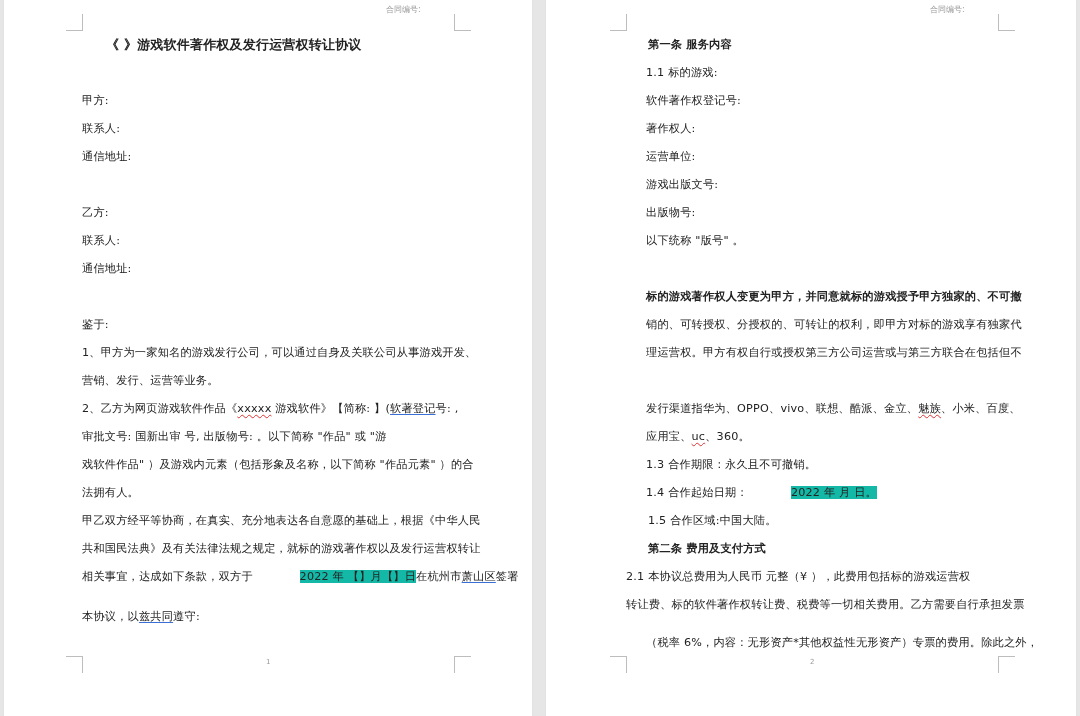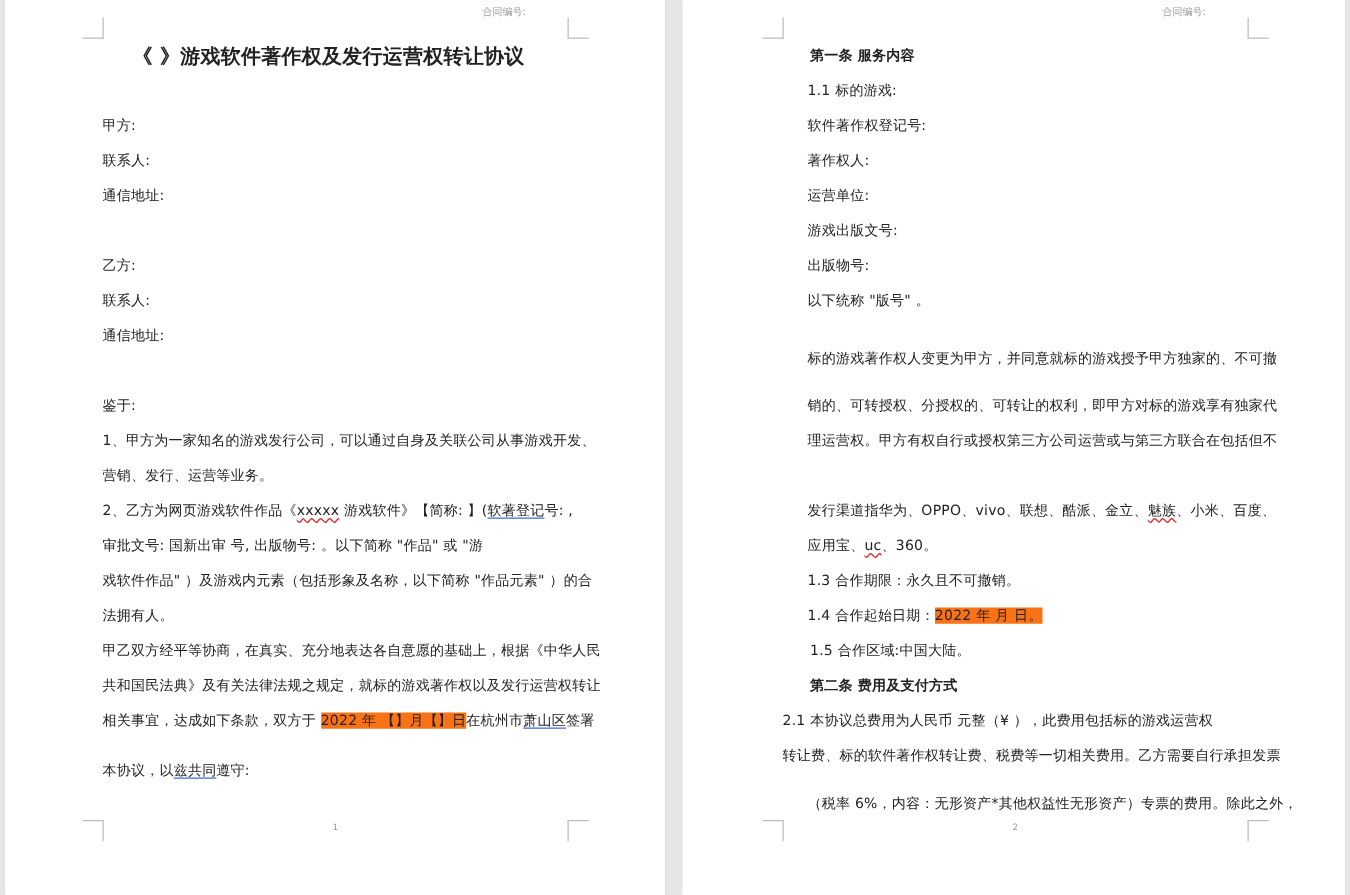--- a/index.html
+++ b/index.html
@@ -22,24 +22,24 @@
   .c-tl { border-right-width:1px; border-bottom-width:1px; }
   .c-tr { border-left-width:1px; border-bottom-width:1px; }
   .c-bl { border-right-width:1px; border-top-width:1px; }
   .c-br { border-left-width:1px; border-top-width:1px; }
   .page-num { position:absolute; font-size:7px; color:#999; }
   .line {
     position:absolute; font-size:11.2px; line-height:14px; white-space:nowrap;
     letter-spacing:0.2px;
   }
   .bold { font-weight:bold; }
-  .hl { background:#f97316; }
+  .hl { background:#14b8a6;margin-left:43px; }
   .wavy { text-decoration:underline wavy #d33; text-decoration-thickness:1px; text-underline-offset:2px; }
   .blueu { text-decoration:underline; text-decoration-color:#3b6fd6; text-underline-offset:2px; }
-  .title { font-size:16px; font-weight:bold; }
+  .title { font-size:13px; font-weight:bold; }
 </style>
 </head>
 <body>
 
 <div class="page" id="page1">
   <span class="contract-no" style="left:382px;">合同编号:</span>
   <div class="corner c-tl" style="left:62px; top:14px;"></div>
   <div class="corner c-tr" style="left:450px; top:14px;"></div>
   <div class="corner c-bl" style="left:62px; top:656px;"></div>
   <div class="corner c-br" style="left:450px; top:656px;"></div>
@@ -86,21 +86,21 @@
 
   <div class="line bold" style="left:102px; top:38px;">第一条 服务内容</div>
   <div class="line" style="left:100px; top:66px;">1.1 标的游戏:</div>
   <div class="line" style="left:100px; top:94px;">软件著作权登记号:</div>
   <div class="line" style="left:100px; top:122px;">著作权人:</div>
   <div class="line" style="left:100px; top:150px;">运营单位:</div>
   <div class="line" style="left:100px; top:178px;">游戏出版文号:</div>
   <div class="line" style="left:100px; top:206px;">出版物号:</div>
   <div class="line" style="left:100px; top:234px;">以下统称 "版号" 。</div>
 
-  <div class="line" style="left:100px; top:280px;">标的游戏著作权人变更为甲方，并同意就标的游戏授予甲方独家的、不可撤</div>
+  <div class="line" style="left:100px; top:290px;font-weight:bold;">标的游戏著作权人变更为甲方，并同意就标的游戏授予甲方独家的、不可撤</div>
   <div class="line" style="left:100px; top:318px;">销的、可转授权、分授权的、可转让的权利，即甲方对标的游戏享有独家代</div>
   <div class="line" style="left:100px; top:346px;">理运营权。甲方有权自行或授权第三方公司运营或与第三方联合在包括但不</div>
   <div class="line" style="left:100px; top:402px;">
     <span>发行渠道指华为、OPPO、vivo、联想、酷派、金立、</span><span class="wavy">魅族</span><span>、小米、百度、</span>
   </div>
   <div class="line" style="left:100px; top:430px;">
     <span>应用宝、</span><span class="wavy">uc</span><span>、360。</span>
   </div>
 
   <div class="line" style="left:100px; top:458px;">1.3 合作期限：永久且不可撤销。</div>

